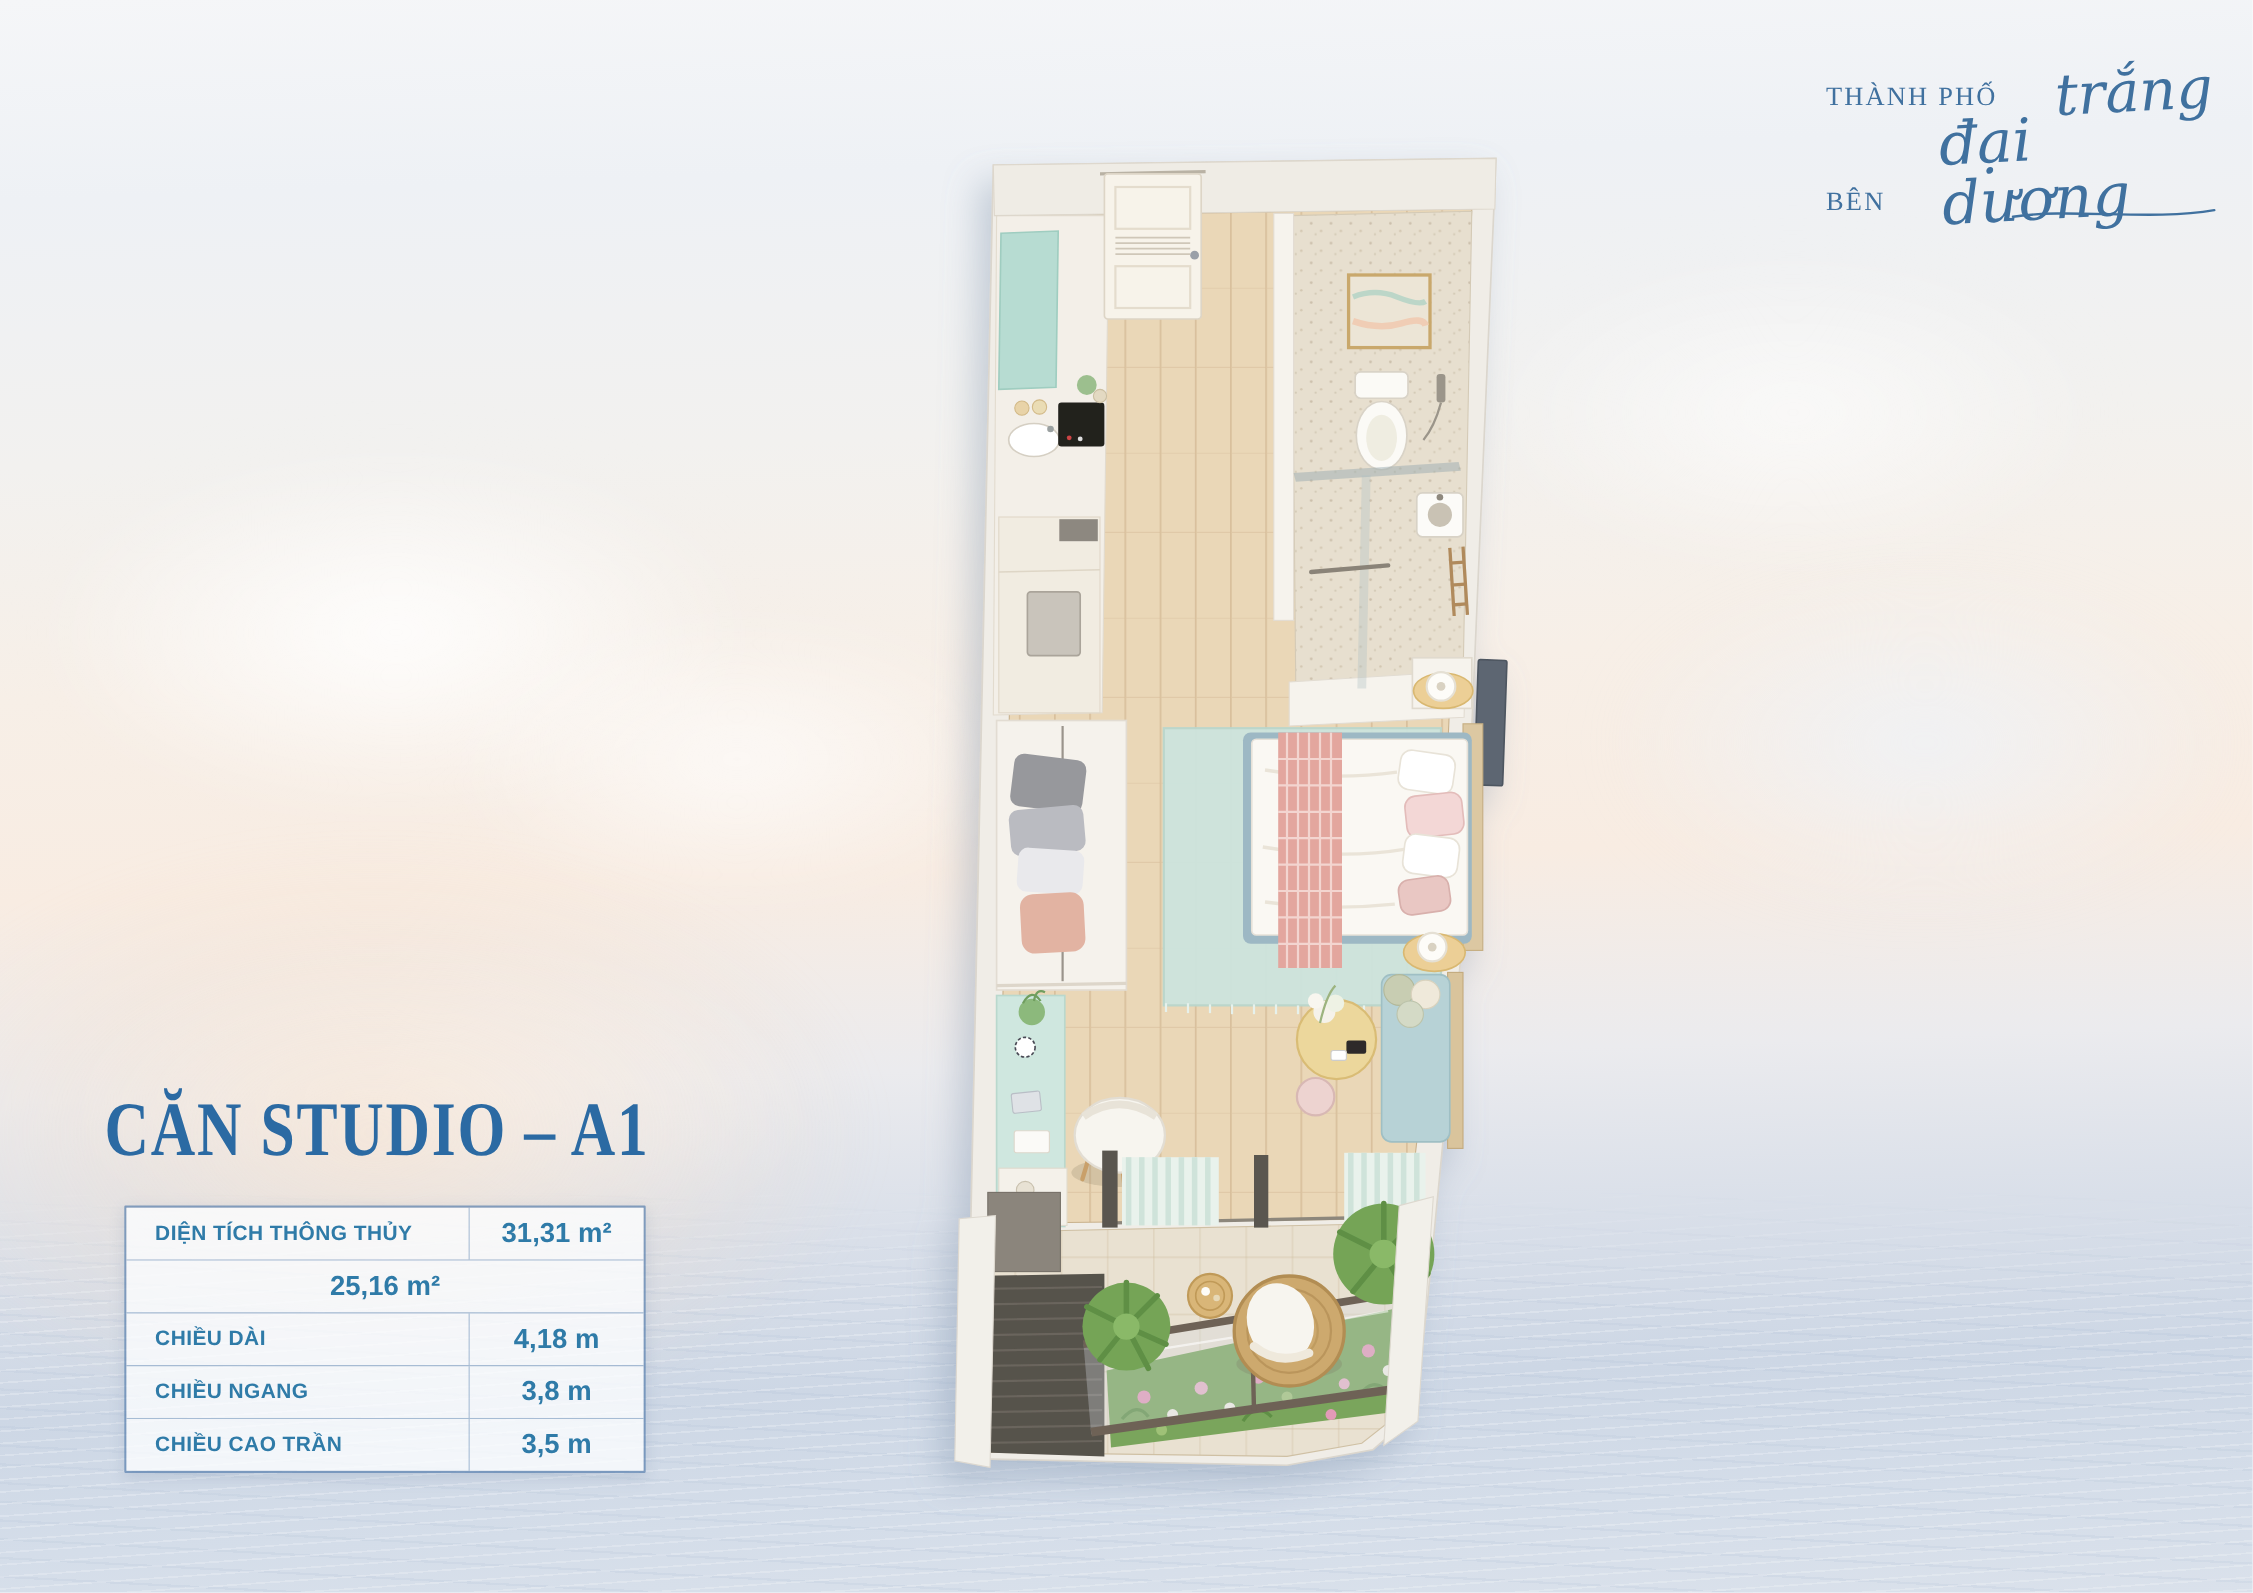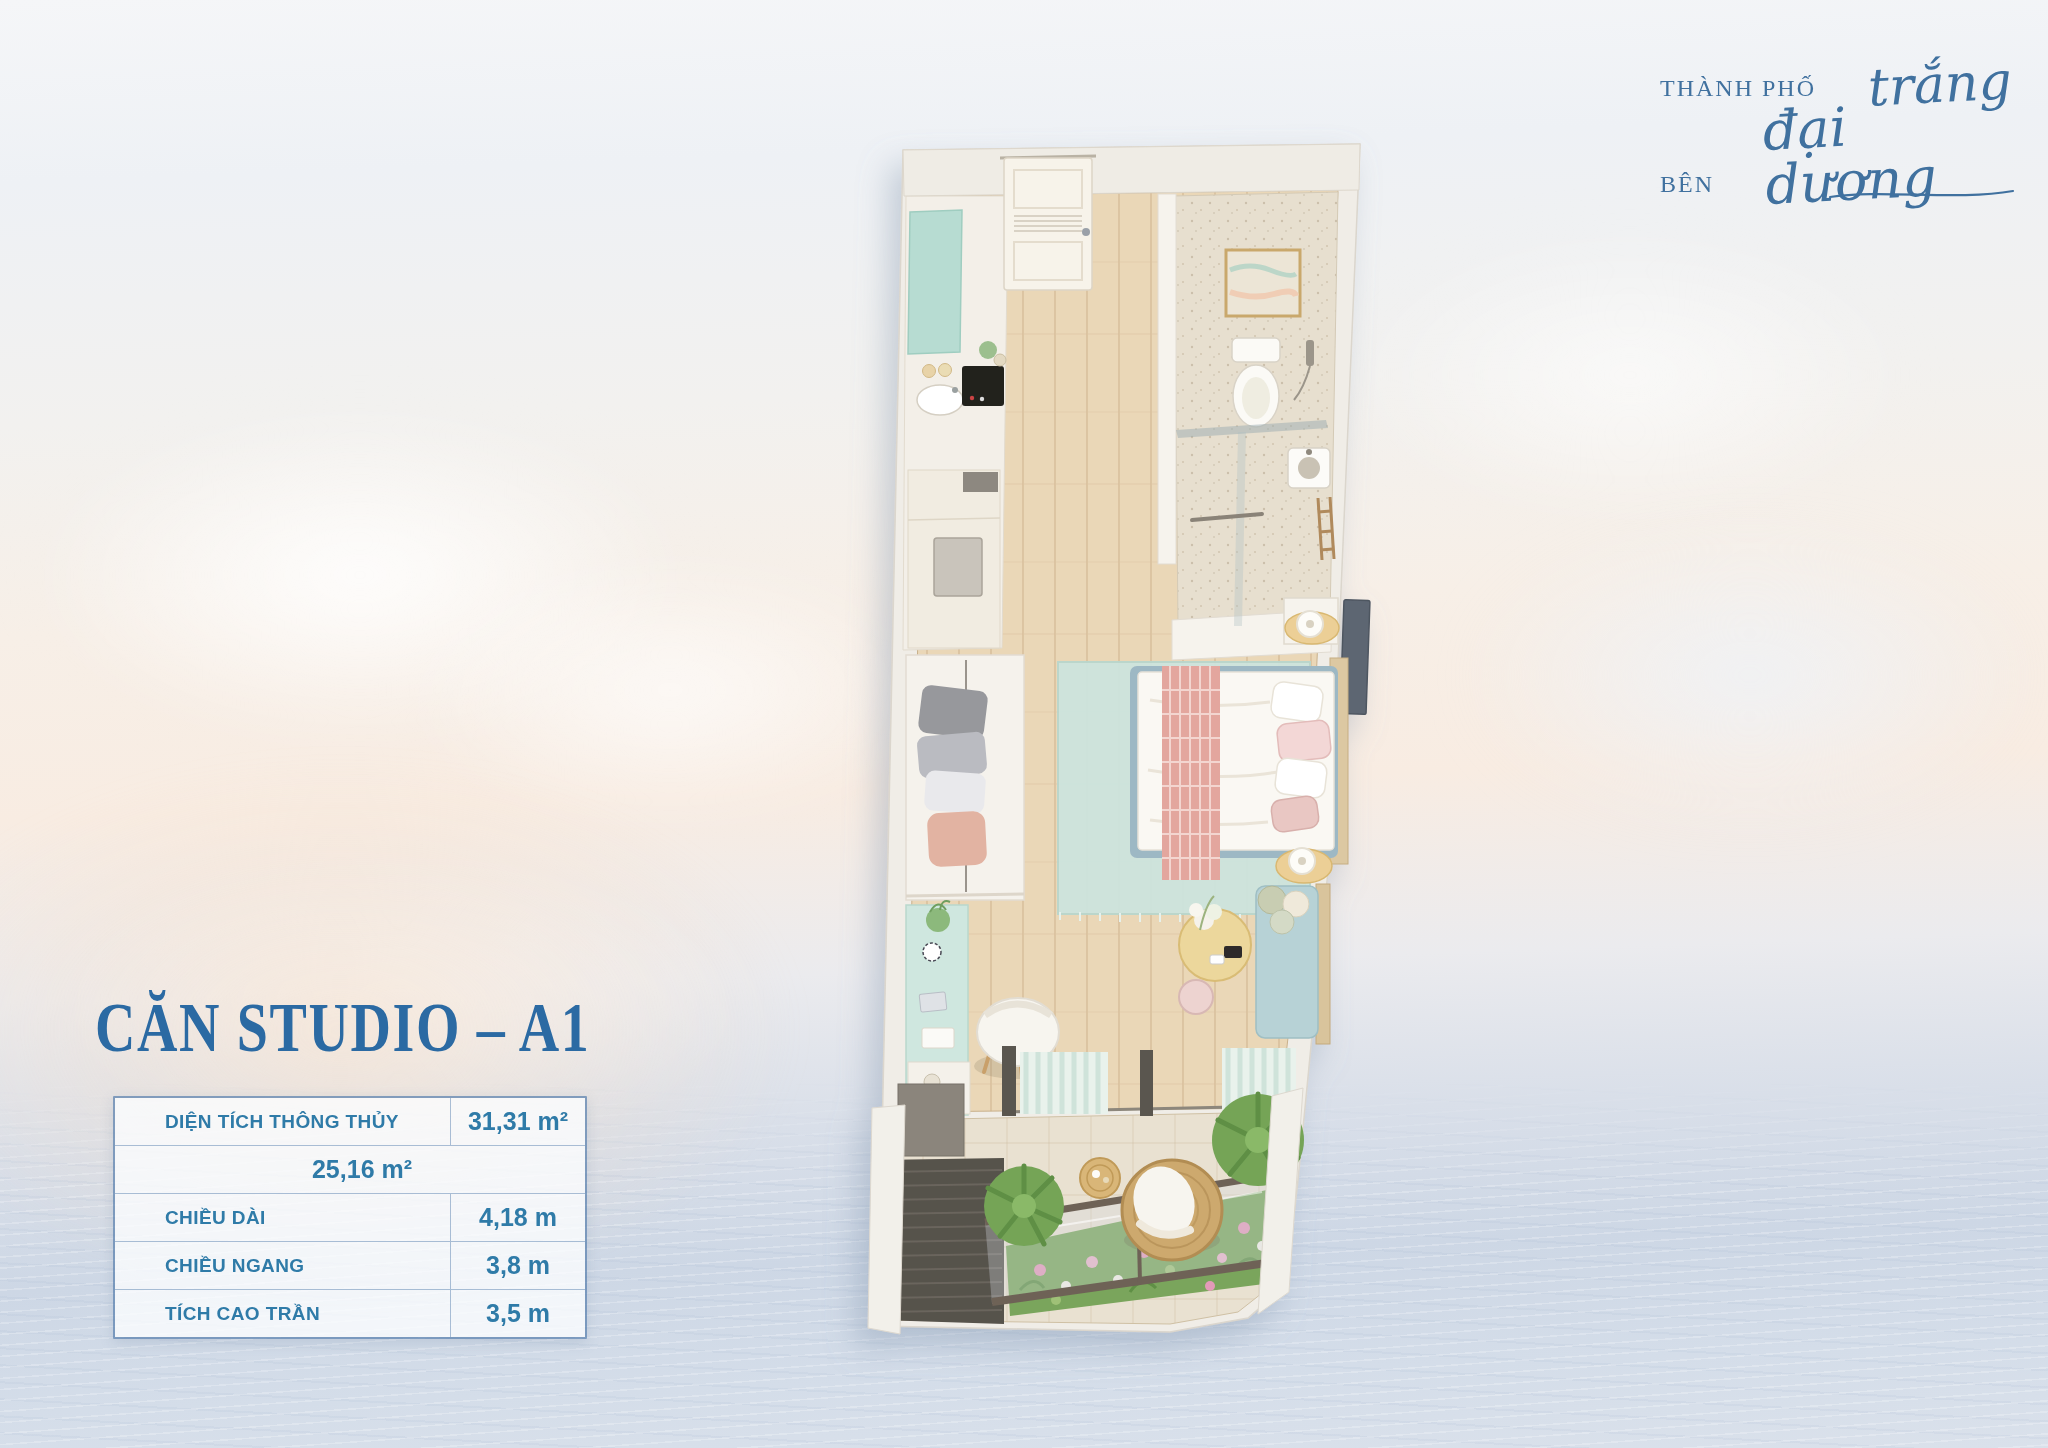--- a/index.html
+++ b/index.html
@@ -45,21 +45,21 @@
   .tl-flourish{position:absolute;right:18px;top:128px;}
 
   
   .unit-title{position:absolute;left:95px;top:988px;font-family:"Liberation Serif",serif;
     font-size:70px;font-weight:600;letter-spacing:2px;color:#2b6aa3;white-space:nowrap;
     transform:scaleX(.80);transform-origin:left center;}
   .spec-table{position:absolute;left:113px;top:1096px;width:470px;
     border:2px solid rgba(86,126,172,.70);border-radius:1px;
     box-shadow:0 4px 14px rgba(90,115,150,.18);}
   .spec-row{display:flex;height:47px;background:rgba(253,254,255,.78);
-    border-top:1px solid rgba(104,140,182,.55);padding-left:24px;}
+    border-top:1px solid rgba(104,140,182,.55);}
   .spec-row:first-child{border-top:none;}
   .spec-label{width:312px;display:flex;align-items:center;padding-left:26px;box-sizing:border-box;
     border-right:1px solid rgba(104,140,182,.55);
     font-size:19px;font-weight:700;color:#2f7ba8;letter-spacing:.4px;}
   .spec-value{flex:1;display:flex;align-items:center;justify-content:center;
     font-size:25px;font-weight:700;color:#2f7ba8;}
 
   .plan-svg{position:absolute;left:0;top:0;}
 </style>
 </head>
@@ -436,18 +436,18 @@
     </div>
     <div class="spec-row">
       <div class="spec-label">CHIỀU DÀI</div>
       <div class="spec-value">4,18 m</div>
     </div>
     <div class="spec-row">
       <div class="spec-label">CHIỀU NGANG</div>
       <div class="spec-value">3,8 m</div>
     </div>
     <div class="spec-row">
-      <div class="spec-label">TÍCH CAO TRẦN</div>
+      <div class="spec-label">CHIỀU CAO TRẦN</div>
       <div class="spec-value">3,5 m</div>
     </div>
   </div>
 
 </div>
 
 </body></html>

